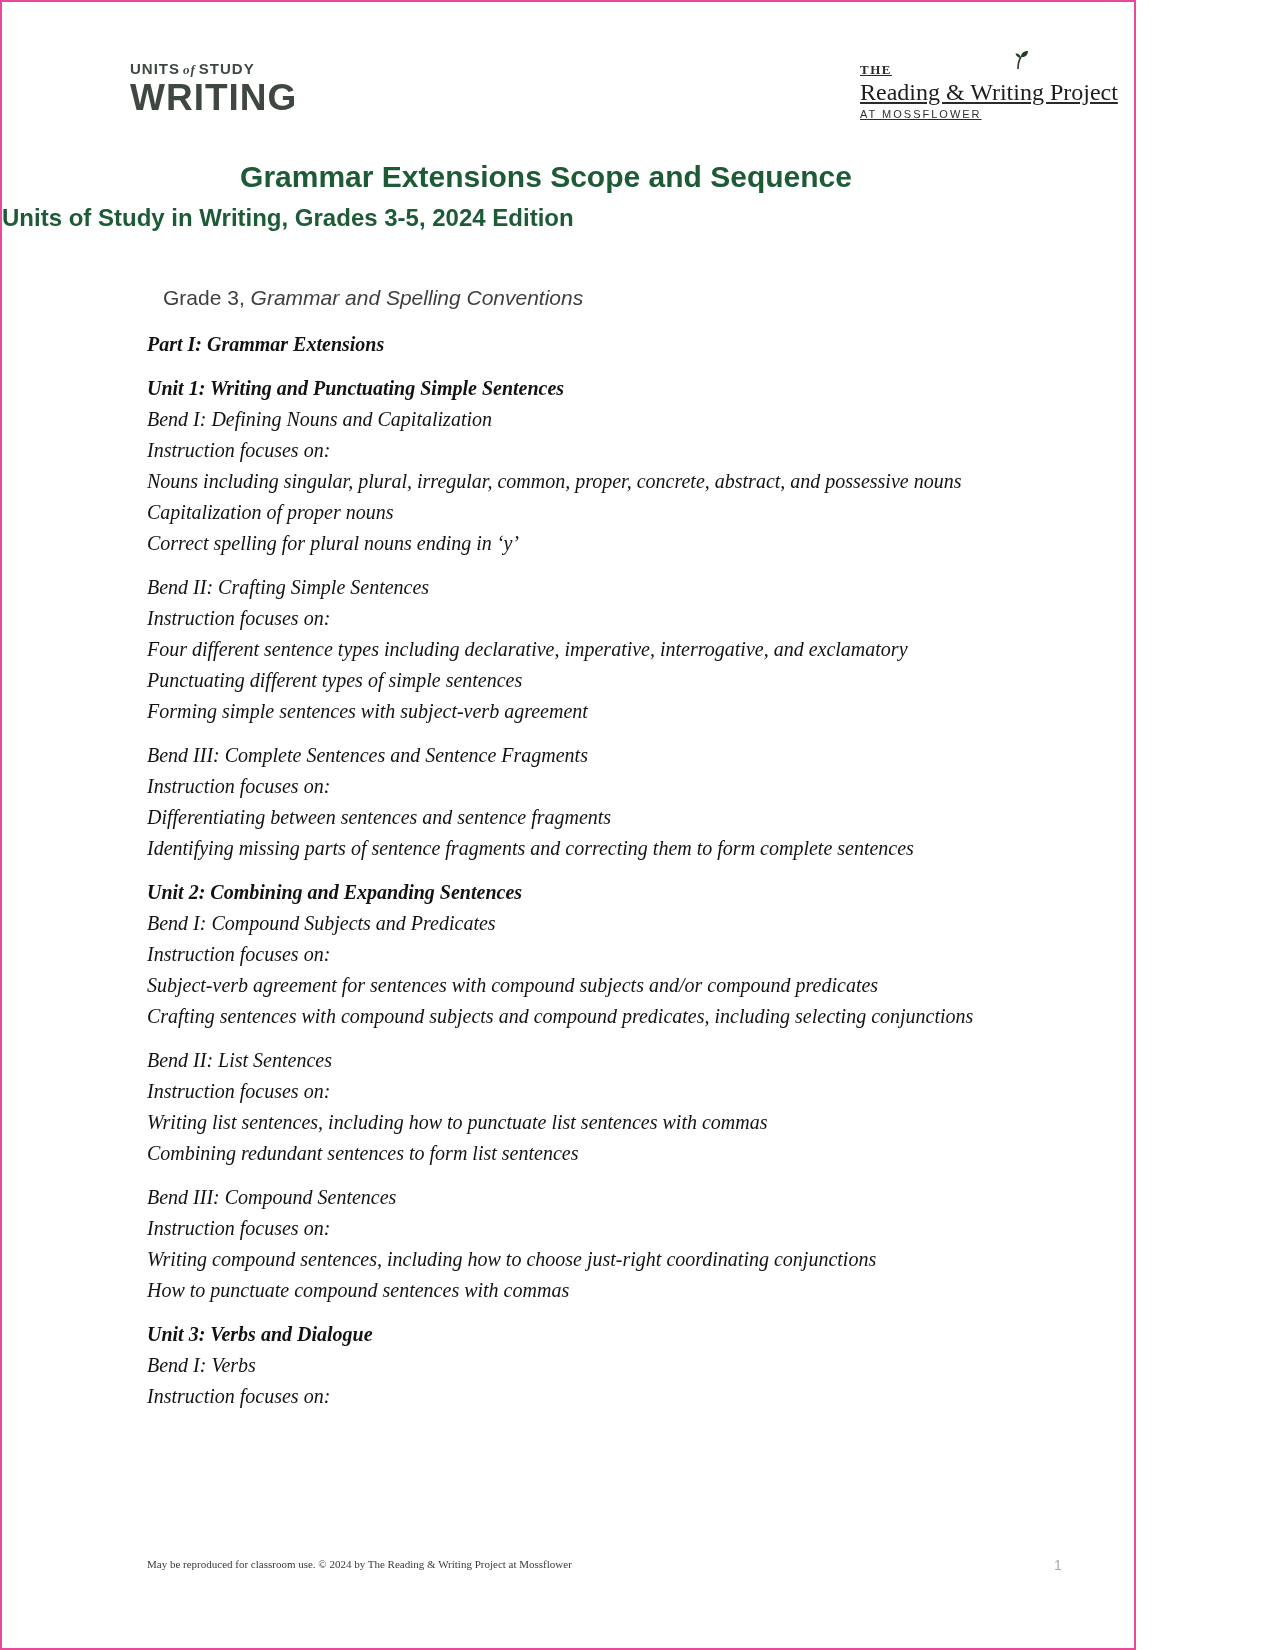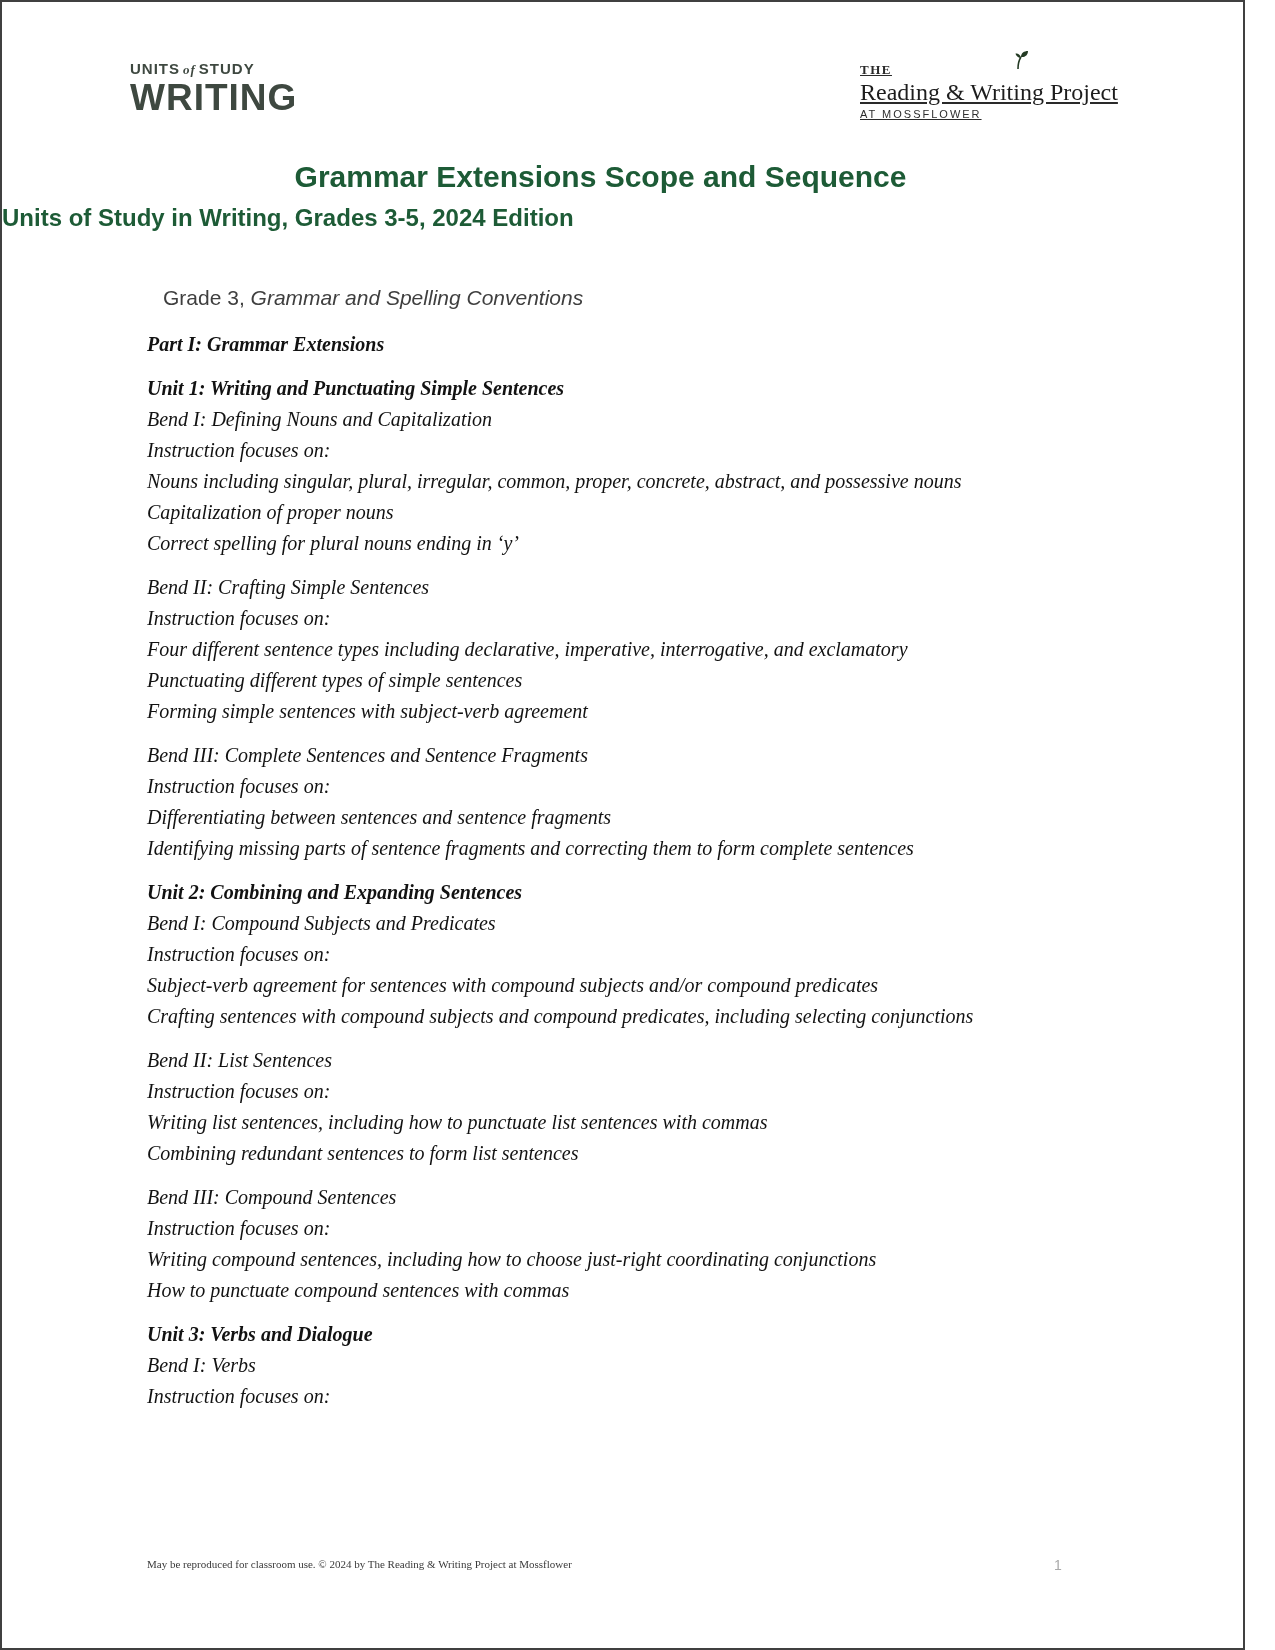--- a/index.html
+++ b/index.html
@@ -1,20 +1,20 @@
 <!DOCTYPE html>
 <html><head>
 <meta charset="utf-8">
 <style>
   html,body { margin:0; padding:0; background:#fff; }
   .page {
     position:relative;
-    width:1245px; height:1650px;
+    width:1136px; height:1650px;
     box-sizing:border-box;
-    border:2px solid #404040;
+    border:2px solid #ec4899;
     background:#fff;
     overflow:hidden;
     font-family:"Liberation Serif", serif;
   }
 
   
   .logo-left { position:absolute; left:128px; top:58px; color:#3e4840; font-family:"Liberation Sans", sans-serif; }
   .logo-left .top { font-size:15px; font-weight:800; letter-spacing:1px; display:flex; align-items:baseline; gap:3px; }
   .logo-left .top .of { font-family:"Liberation Serif", serif; font-style:italic; font-weight:600; font-size:13px; }
   .logo-left .wordmark { font-size:37px; font-weight:800; letter-spacing:1px; line-height:1.0; margin-top:1px; }

